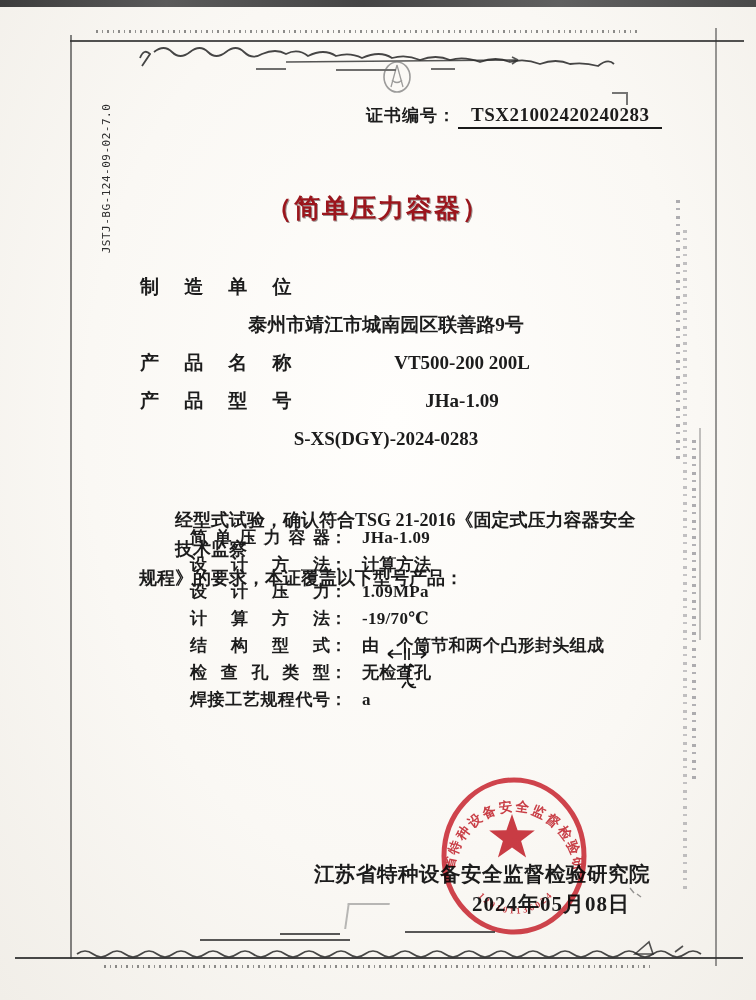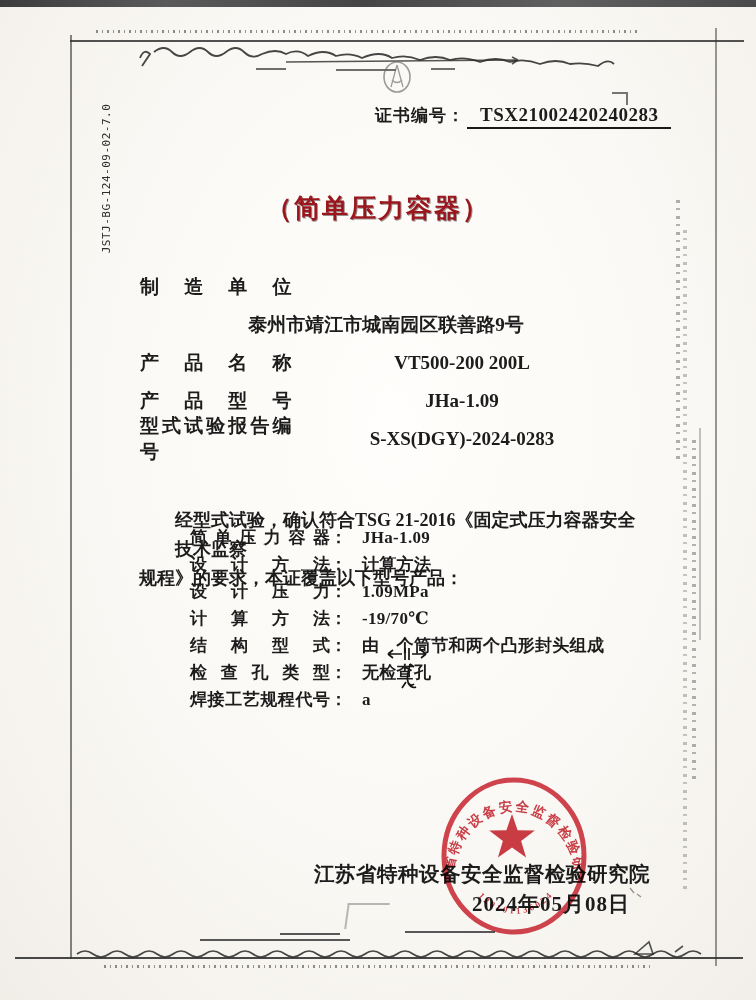--- a/index.html
+++ b/index.html
@@ -25,21 +25,21 @@
   .logo-mark{position:absolute;top:60px;left:382px;width:30px;height:34px;opacity:.65;}
   .ghost-col{position:absolute;width:4px;opacity:.4;
     background:repeating-linear-gradient(180deg,#3c3c4a 0 3px,transparent 3px 8px,#4a4a58 8px 10px,transparent 10px 16px);}
   .ghost-a{left:676px;top:200px;height:260px;}
   .ghost-b{left:683px;top:230px;height:660px;opacity:.3;}
   .ghost-c{left:692px;top:440px;height:340px;}
   .ghost-line{position:absolute;left:699px;top:428px;width:1.5px;height:212px;background:#555;opacity:.35;}
   .smudge{position:absolute;top:903px;left:346px;width:40px;height:24px;opacity:.5;
     border-left:2px solid #777;border-top:2px solid #777;transform:skewX(-8deg);}
   
-  .cert-line{position:absolute;top:104px;left:375px;display:flex;align-items:baseline;}
+  .cert-line{position:absolute;top:104px;left:366px;display:flex;align-items:baseline;}
   .cert-label{font-size:17px;font-weight:bold;letter-spacing:1px;}
   .cert-value{font-size:19px;font-weight:bold;letter-spacing:.5px;
     border-bottom:2px solid #1a1a1a;padding:0 13px 1px 13px;margin-left:2px;}
   
   .title{position:absolute;top:139px;left:0;width:756px;text-align:center;
     font-size:35px;font-weight:bold;letter-spacing:3px;color:#98131a;
     text-shadow:1px 1px 0 rgba(35,8,10,.55);}
   .subtitle{position:absolute;top:191px;left:0;width:756px;text-align:center;
     font-size:26px;font-weight:bold;letter-spacing:2px;color:#9b151c;
     text-shadow:1px 1px 0 rgba(35,8,10,.45);}
@@ -122,21 +122,20 @@
     </div>
     <div class="frow">
       <span class="flabel">产品名称</span>
       <span class="fvalue">VT500-200 200L</span>
     </div>
     <div class="frow">
       <span class="flabel">产品型号</span>
       <span class="fvalue">JHa-1.09</span>
     </div>
     <div class="frow">
-      <span class="flabel">型式试验报告编号</span>
       <span class="fvalue">S-XS(DGY)-2024-0283</span>
     </div>
   </div>
 
   <div class="statement">
     <div class="stmt1">经型式试验，确认符合TSG 21-2016《固定式压力容器安全技术监察</div>
     <div>规程》的要求，本证覆盖以下型号产品：</div>
   </div>
 
   <div class="specs">

